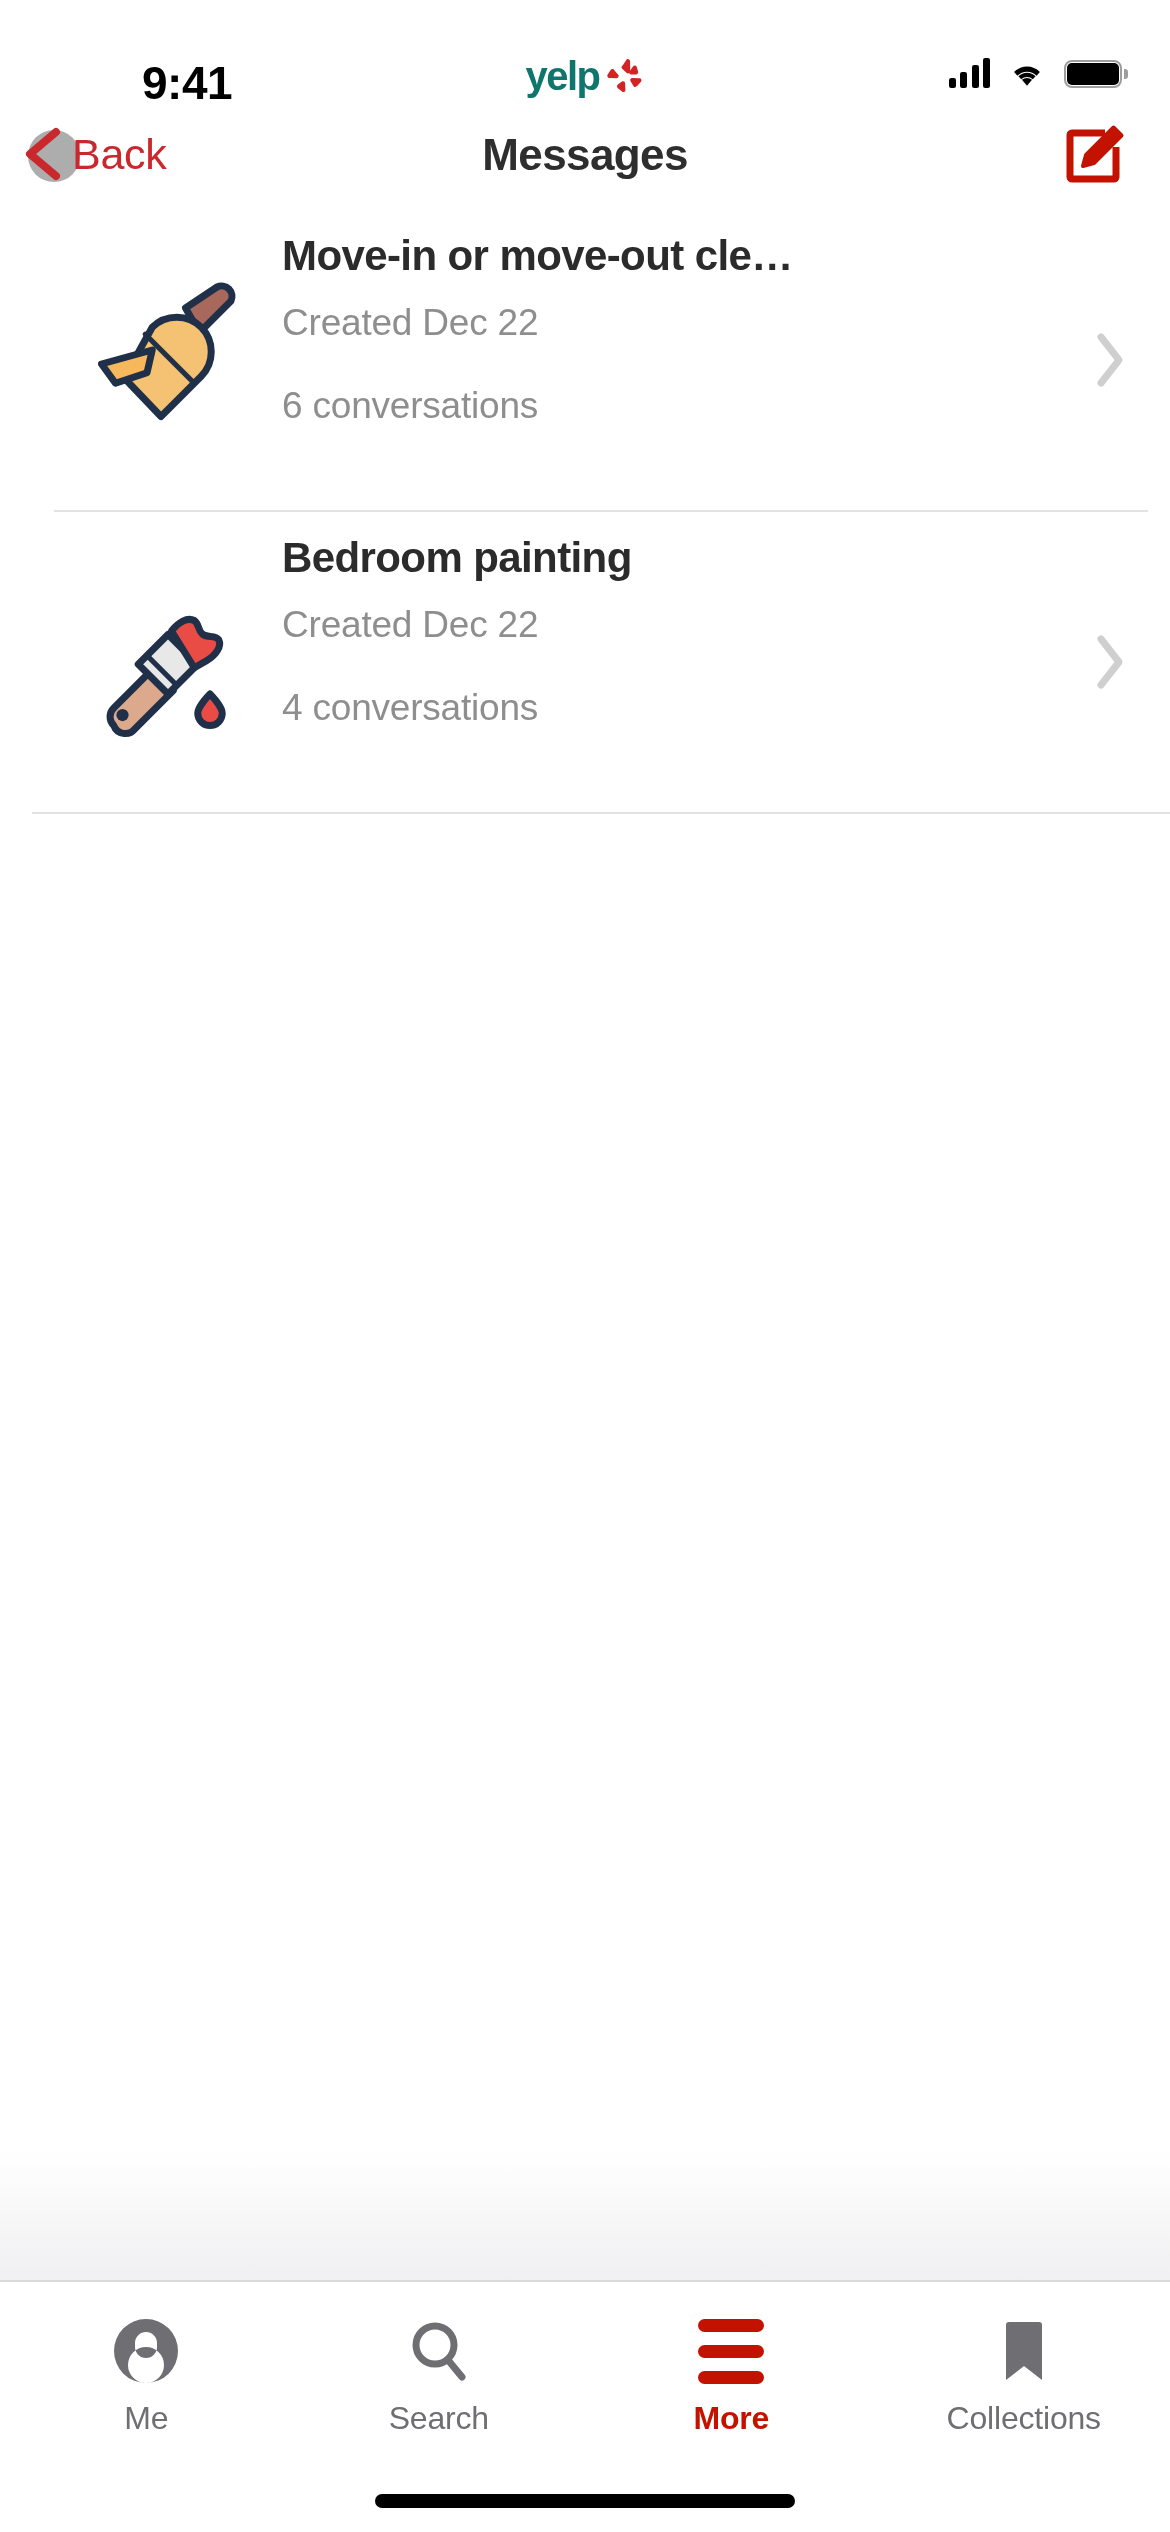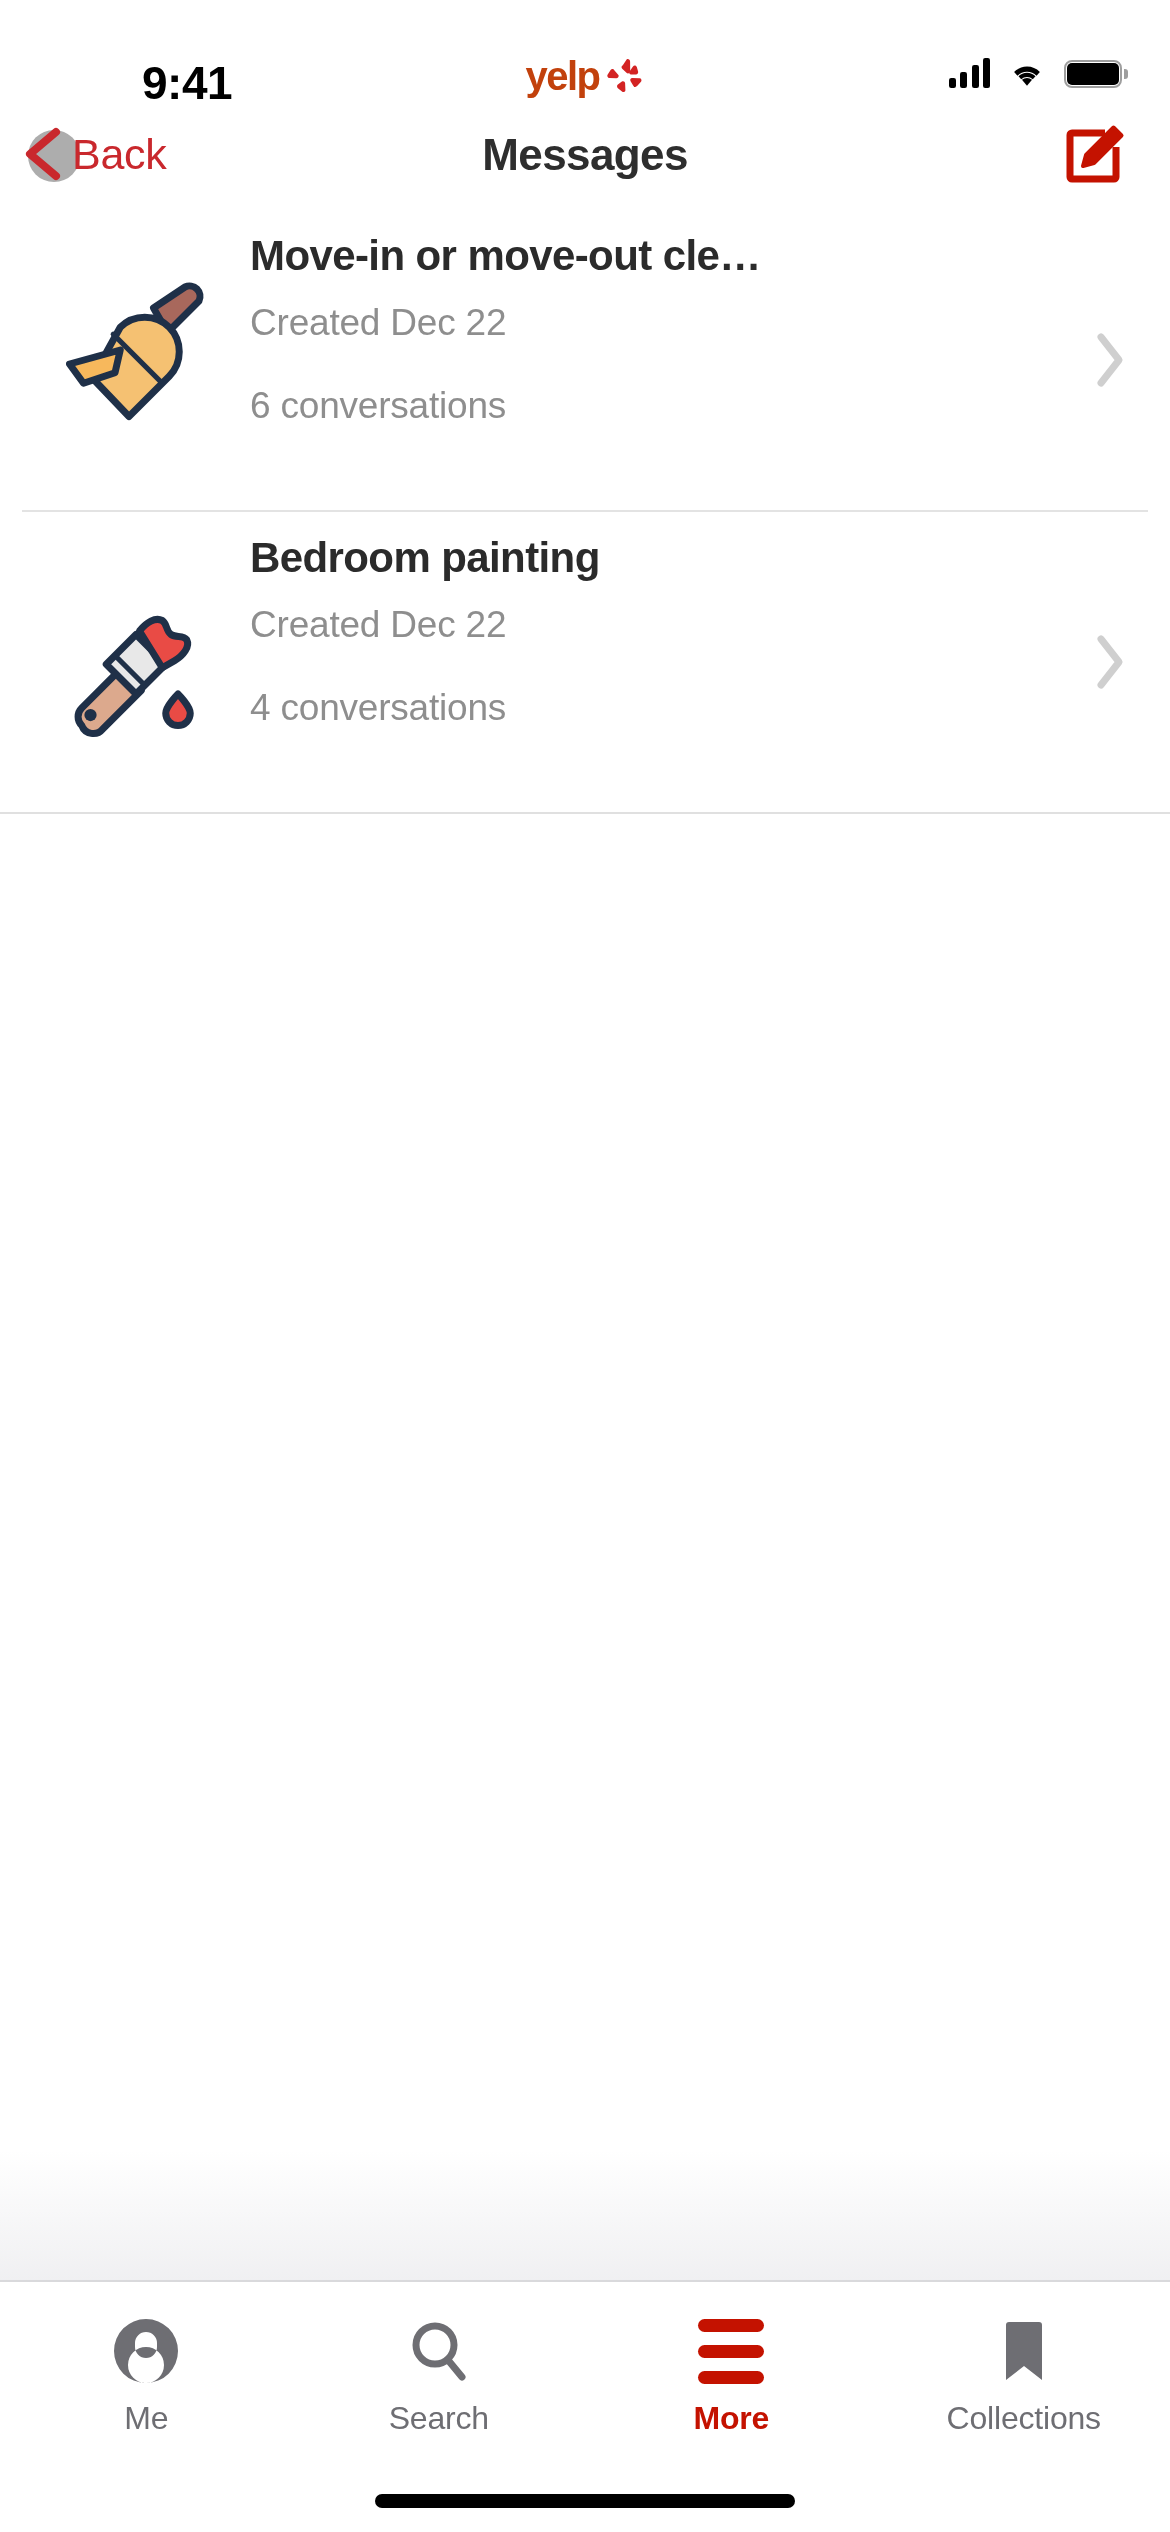--- a/index.html
+++ b/index.html
@@ -26,21 +26,21 @@
     position:absolute; left:142px; top:44px;
     font-size:46px; font-weight:600; color:#000;
     letter-spacing:-0.5px;
   }
   #status-brand {
     position:absolute; left:0; right:0; top:42px;
     display:flex; justify-content:center; align-items:center;
     gap:5px;
   }
   #status-brand .yelp-word {
-    font-size:40px; font-weight:700; color:#c2410c; letter-spacing:-1.5px;
+    font-size:40px; font-weight:700; color:#0f766e; letter-spacing:-1.5px;
   }
   #status-right {
     position:absolute; right:48px; top:46px;
     display:flex; align-items:flex-end; gap:18px;
   }
   .bars { display:flex; align-items:flex-end; gap:4.5px; height:30px; }
   .bars i { display:block; width:7px; background:#000; border-radius:2.2px; }
   .bars i:nth-child(1){ height:10px; }
   .bars i:nth-child(2){ height:16px; }
   .bars i:nth-child(3){ height:23px; }
@@ -85,21 +85,21 @@
     text-align:center;
     font-size:44px; font-weight:700; color:#2e2e2e; letter-spacing:-0.6px;
   }
   #compose-button {
     position:absolute; right:40px; top:22px;
     width:70px; height:66px;
     display:flex; align-items:center; justify-content:center;
   }
 
   
-  #message-list { position:absolute; top:210px; left:0; width:1170px; }
+  #message-list { position:absolute; top:210px; left:0; width:1170px;padding-left:32px; }
   .list-row {
     position:relative;
     display:flex; align-items:flex-start;
     height:300px; padding:0;
     background:#fff;
   }
   .row-icon {
     width:250px; flex:0 0 250px;
     display:flex; align-items:center; justify-content:center;
     height:300px;

